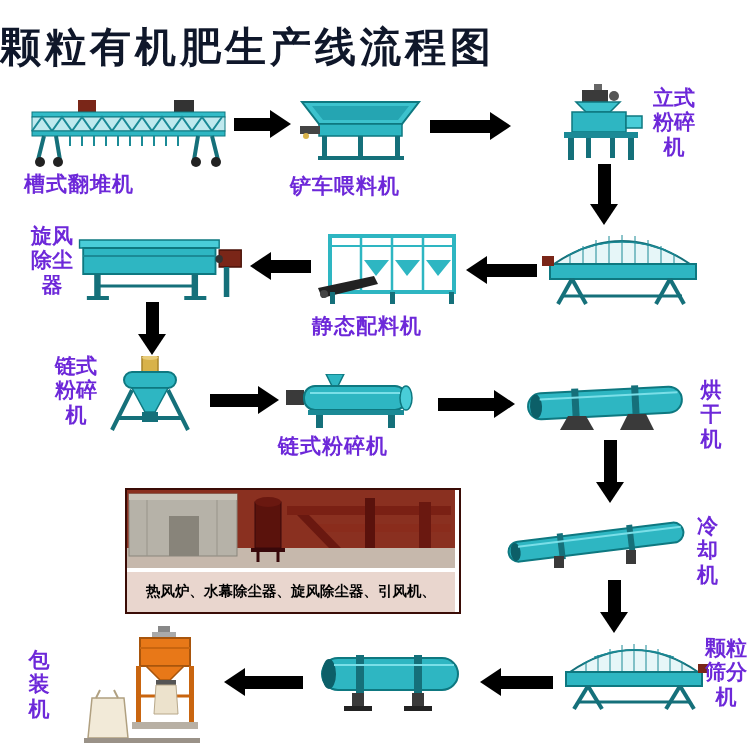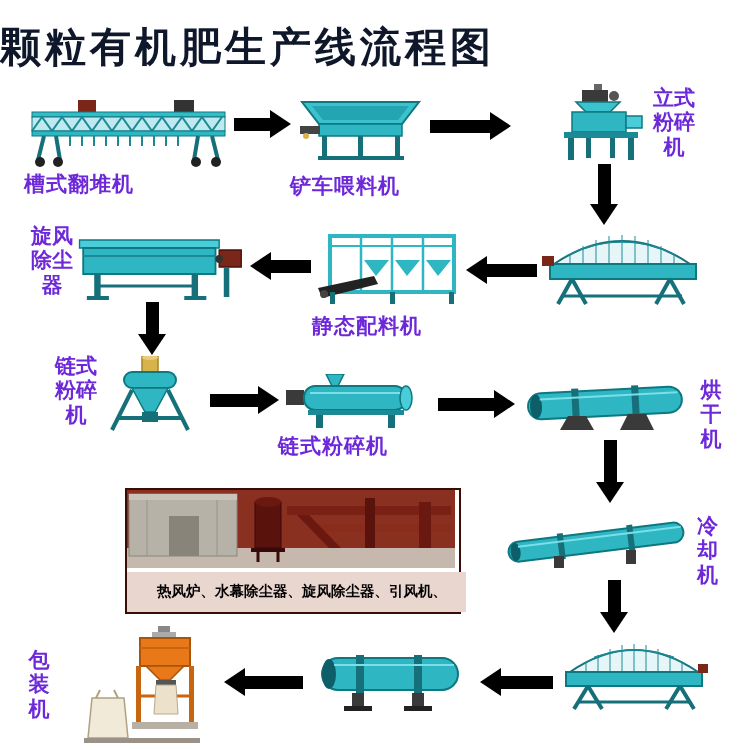--- a/index.html
+++ b/index.html
@@ -16,21 +16,21 @@
   .arrow-v{position:absolute;display:flex;flex-direction:column;align-items:center;}
   .shaft-h{height:13px;background:#000;}
   .shaft-v{width:13px;background:#000;}
   .head-r{width:0;height:0;border-top:14px solid transparent;border-bottom:14px solid transparent;border-left:21px solid #000;}
   .head-l{width:0;height:0;border-top:14px solid transparent;border-bottom:14px solid transparent;border-right:21px solid #000;}
   .head-d{width:0;height:0;border-left:14px solid transparent;border-right:14px solid transparent;border-top:21px solid #000;}
   .infobox{position:absolute;left:125px;top:488px;width:332px;height:122px;
            border:2px solid #3a0c06;background:#fff;}
   .infocap{width:328px;height:40px;background:#e9d6ce;display:flex;flex-direction:column;
            justify-content:center;align-items:center;font-size:14.5px;font-weight:bold;
-           color:#000;line-height:1.32;text-align:center;white-space:nowrap;padding-left:11px;}
+           color:#000;line-height:1.32;text-align:center;white-space:nowrap;}
 </style>
 </head>
 <body>
 
 <div class="canvas">
 
   <div class="title">颗粒有机肥生产线流程图</div>
 
   <div class="machine" style="left:26px;top:90px;">
     <svg width="205" height="80" viewBox="0 0 205 80">
@@ -327,20 +327,21 @@
       <rect x="138" y="28" width="10" height="9" fill="#7a2618"></rect>
       <g stroke="#15707a" stroke-width="4" fill="none">
         <line x1="28" y1="50" x2="14" y2="73"></line>
           <line x1="28" y1="50" x2="42" y2="73"></line>
         <line x1="120" y1="50" x2="106" y2="73"></line>
           <line x1="120" y1="50" x2="134" y2="73"></line>
         <line x1="18" y1="66" x2="130" y2="66" stroke-width="3"></line>
       </g>
     </svg>
   </div>
+  <div class="lbl lbl-v" style="left:702px;top:636px;width:48px;">颗粒筛分机</div>
 
   <div class="arrow-h" style="left:480px;top:668px;">
     <div class="head-l"></div>
       <div class="shaft-h" style="width:52px;"></div>
   </div>
 
   <div class="machine" style="left:310px;top:648px;">
     <svg width="160" height="66" viewBox="0 0 160 66">
       <rect x="12" y="10" width="136" height="32" rx="16" fill="#2eb6c2" stroke="#0e7880" stroke-width="2"></rect>
       <ellipse cx="19" cy="26" rx="7" ry="15" fill="#0c5f68"></ellipse>

